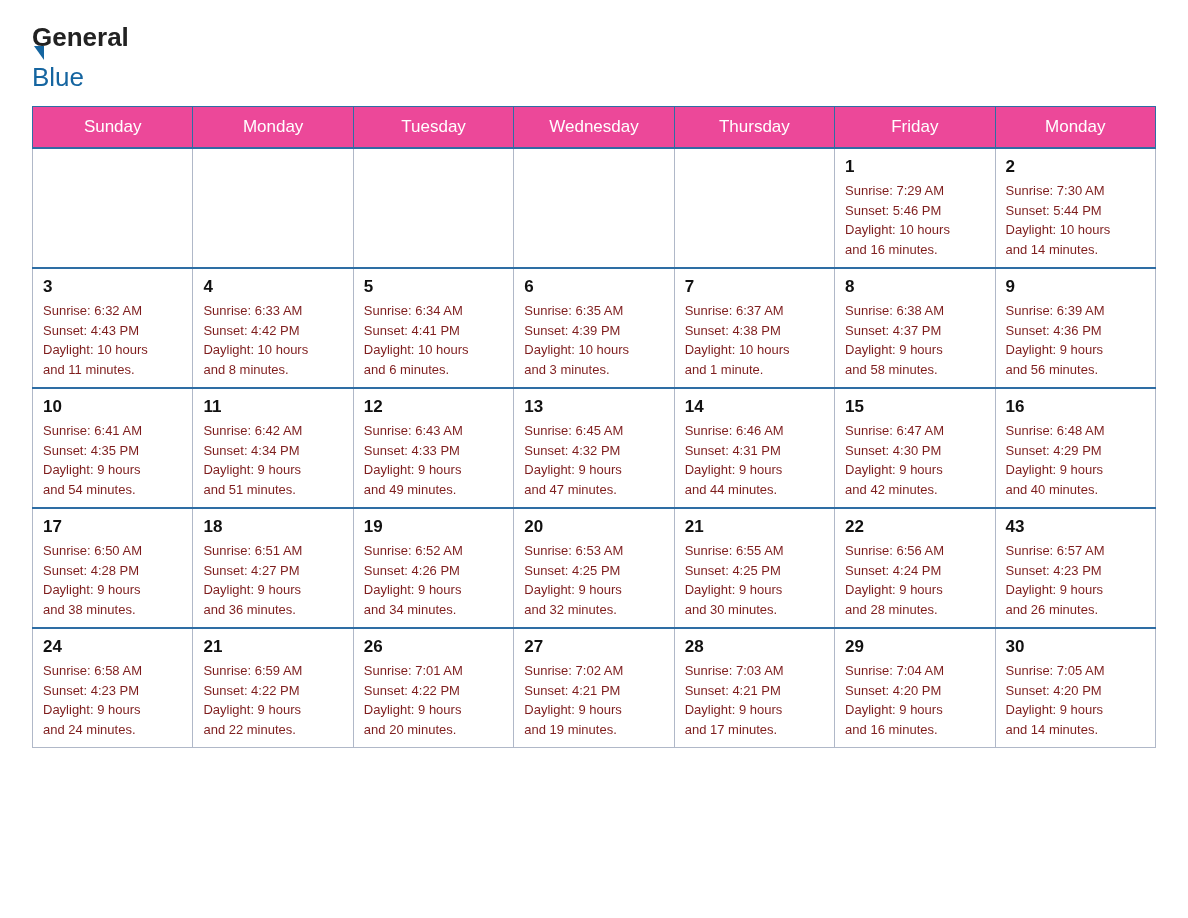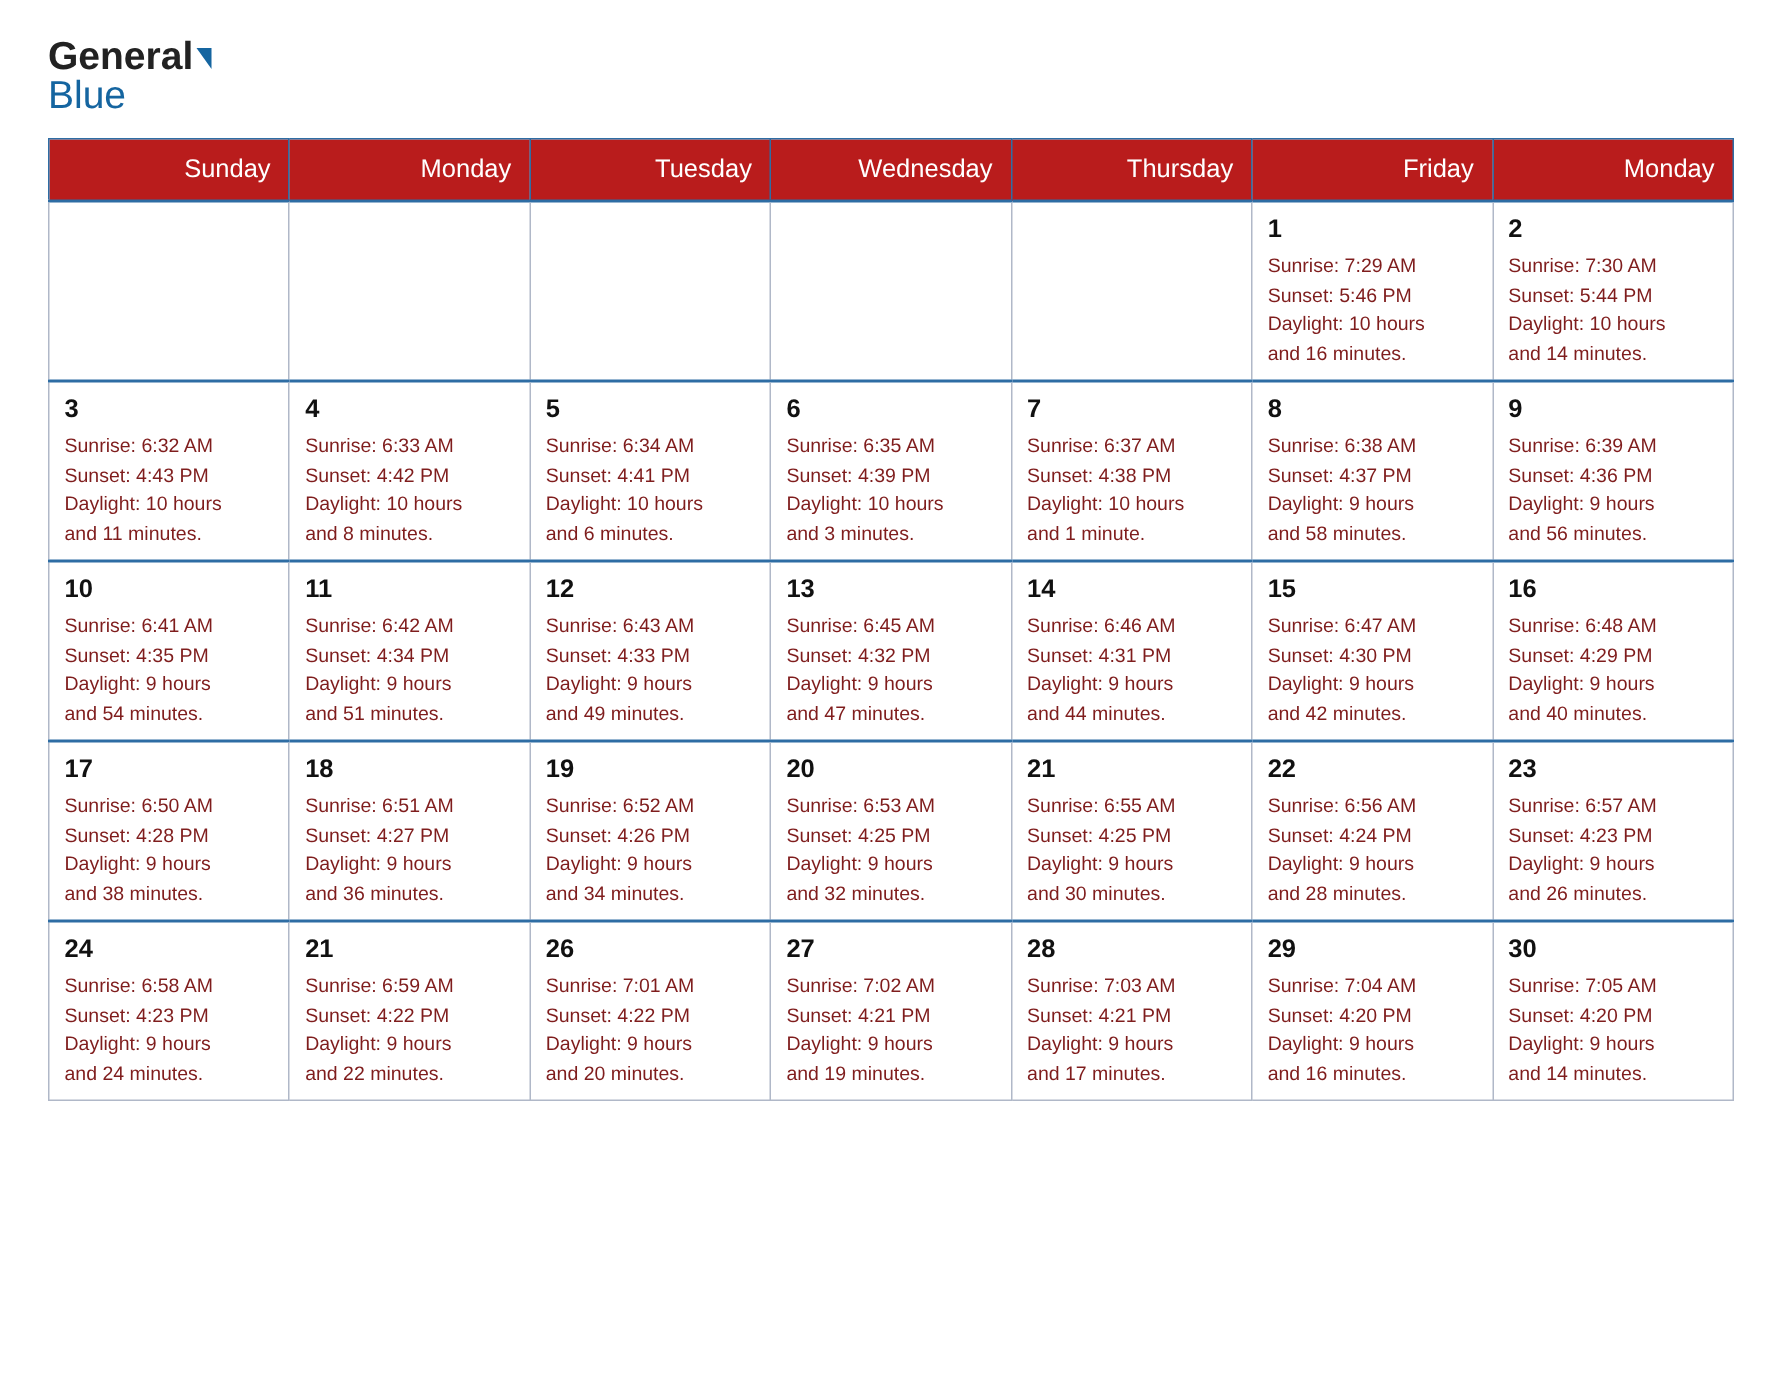--- a/index.html
+++ b/index.html
@@ -39,47 +39,48 @@
       height: 0;
       border-left: 10px solid transparent;
       border-top: 14px solid #1565a0;
       margin-left: 2px;
       vertical-align: middle;
       position: relative;
       top: -4px;
     }
     .logo-top-row {
       display: flex;
-      align-items: flex-end;
+      align-items: flex-start;
+      flex-direction: column;
     }
     .title-section {
       text-align: right;
     }
     .month-title {
       font-size: 52px;
       font-weight: normal;
       color: #111;
       line-height: 1.1;
     }
     .location {
       font-size: 22px;
       color: #333;
       margin-top: 4px;
     }
     .calendar {
       width: 100%;
       border-collapse: collapse;
     }
     .calendar th {
-      background-color: #b91c1c;
+      background-color: #ec4899;
       color: #ffffff;
       font-size: 17px;
       font-weight: normal;
       padding: 10px 12px;
-      text-align: right;
+      text-align: center;
       border: 1px solid #2e6da4;
     }
     .calendar td {
       vertical-align: top;
       border: 1px solid #b0b8c8;
       padding: 8px 10px;
       width: 14.28%;
       font-size: 13.5px;
       color: #222;
       background: #fff;
@@ -226,21 +227,21 @@
         </td>
         <td>
           <div class="day-number">21</div>
           <div class="day-info">Sunrise: 6:55 AM<br>Sunset: 4:25 PM<br>Daylight: 9 hours<br>and 30 minutes.</div>
         </td>
         <td>
           <div class="day-number">22</div>
           <div class="day-info">Sunrise: 6:56 AM<br>Sunset: 4:24 PM<br>Daylight: 9 hours<br>and 28 minutes.</div>
         </td>
         <td>
-          <div class="day-number">23</div>
+          <div class="day-number">43</div>
           <div class="day-info">Sunrise: 6:57 AM<br>Sunset: 4:23 PM<br>Daylight: 9 hours<br>and 26 minutes.</div>
         </td>
       </tr>
       <tr>
         <td>
           <div class="day-number">24</div>
           <div class="day-info">Sunrise: 6:58 AM<br>Sunset: 4:23 PM<br>Daylight: 9 hours<br>and 24 minutes.</div>
         </td>
         <td>
           <div class="day-number">21</div>

